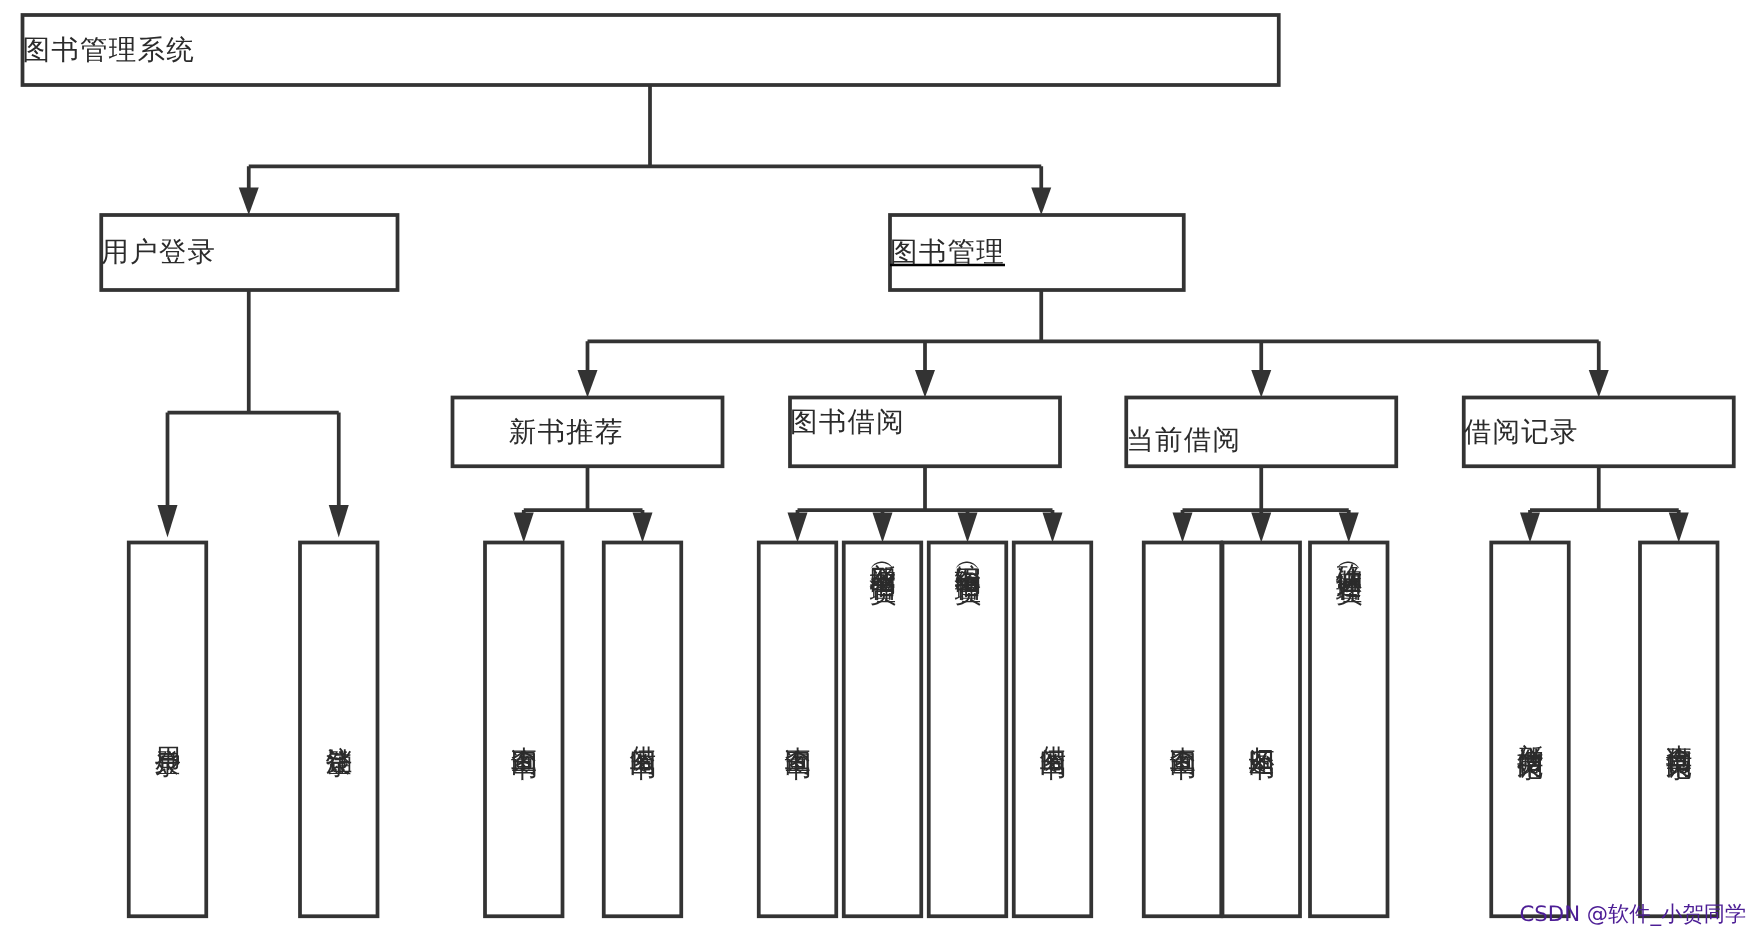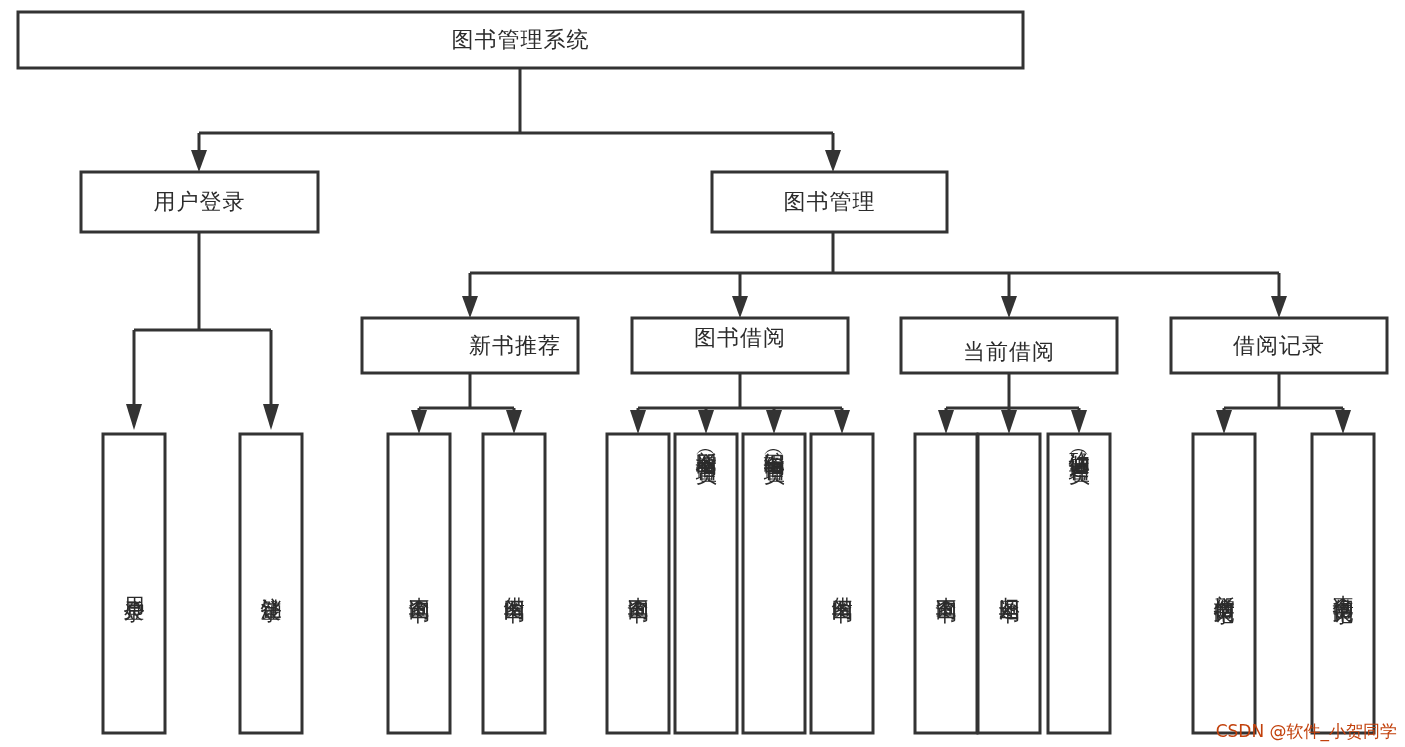--- a/index.html
+++ b/index.html
@@ -46,21 +46,20 @@
     font-size: 21px;
     line-height: 1.08;
     letter-spacing: 2px;
     color: #2b2b2b;
     white-space: nowrap;
   }
   .hlabel-wrap {
     position: absolute;
     display: flex;
     align-items: center;
-    justify-content: center;
     pointer-events: none;
     border-radius: 28px;
   }
   .hlabel-text {
     font-family: "DejaVu Sans", "Liberation Sans", sans-serif;
     font-size: 22px;
     letter-spacing: 1px;
     color: #2b2b2b;
     white-space: nowrap;
   }
@@ -72,21 +71,21 @@
   .arrow-head {
     fill: #333333;
     stroke: none;
   }
   #watermark {
     position: absolute;
     right: 8px;
     bottom: 4px;
     font-family: "DejaVu Sans", "Liberation Sans", sans-serif;
     font-size: 17px;
-    color: #c2410c;
+    color: #4c1d95;
     white-space: nowrap;
     pointer-events: none;
   }
 </style>
 </head>
 <body>
 
 <div id="diagram-root">
 
   <svg class="flow" viewBox="0 0 1405 747" xmlns="http://www.w3.org/2000/svg">
@@ -195,21 +194,21 @@
   </svg>
 
   <div class="hlabel-wrap" style="left:18px; top:12px; width:1005px; height:56px;">
     <span class="hlabel-text">图书管理系统</span>
   </div>
 
   <div class="hlabel-wrap" style="left:81px; top:172px; width:237px; height:60px;">
     <span class="hlabel-text">用户登录</span>
   </div>
 
-  <div class="hlabel-wrap" style="left:712px; top:172px; width:235px; height:60px;">
+  <div class="hlabel-wrap" style="left:712px; top:172px; width:235px; height:60px;text-decoration:underline;">
     <span class="hlabel-text">图书管理</span>
   </div>
 
   <div class="hlabel-wrap" style="left:362px; top:318px; width:216px; height:55px;padding-left:45px;">
     <span class="hlabel-text">新书推荐</span>
   </div>
 
   <div class="hlabel-wrap" style="left:632px; top:318px; width:216px; height:40px;">
     <span class="hlabel-text">图书借阅</span>
   </div>

